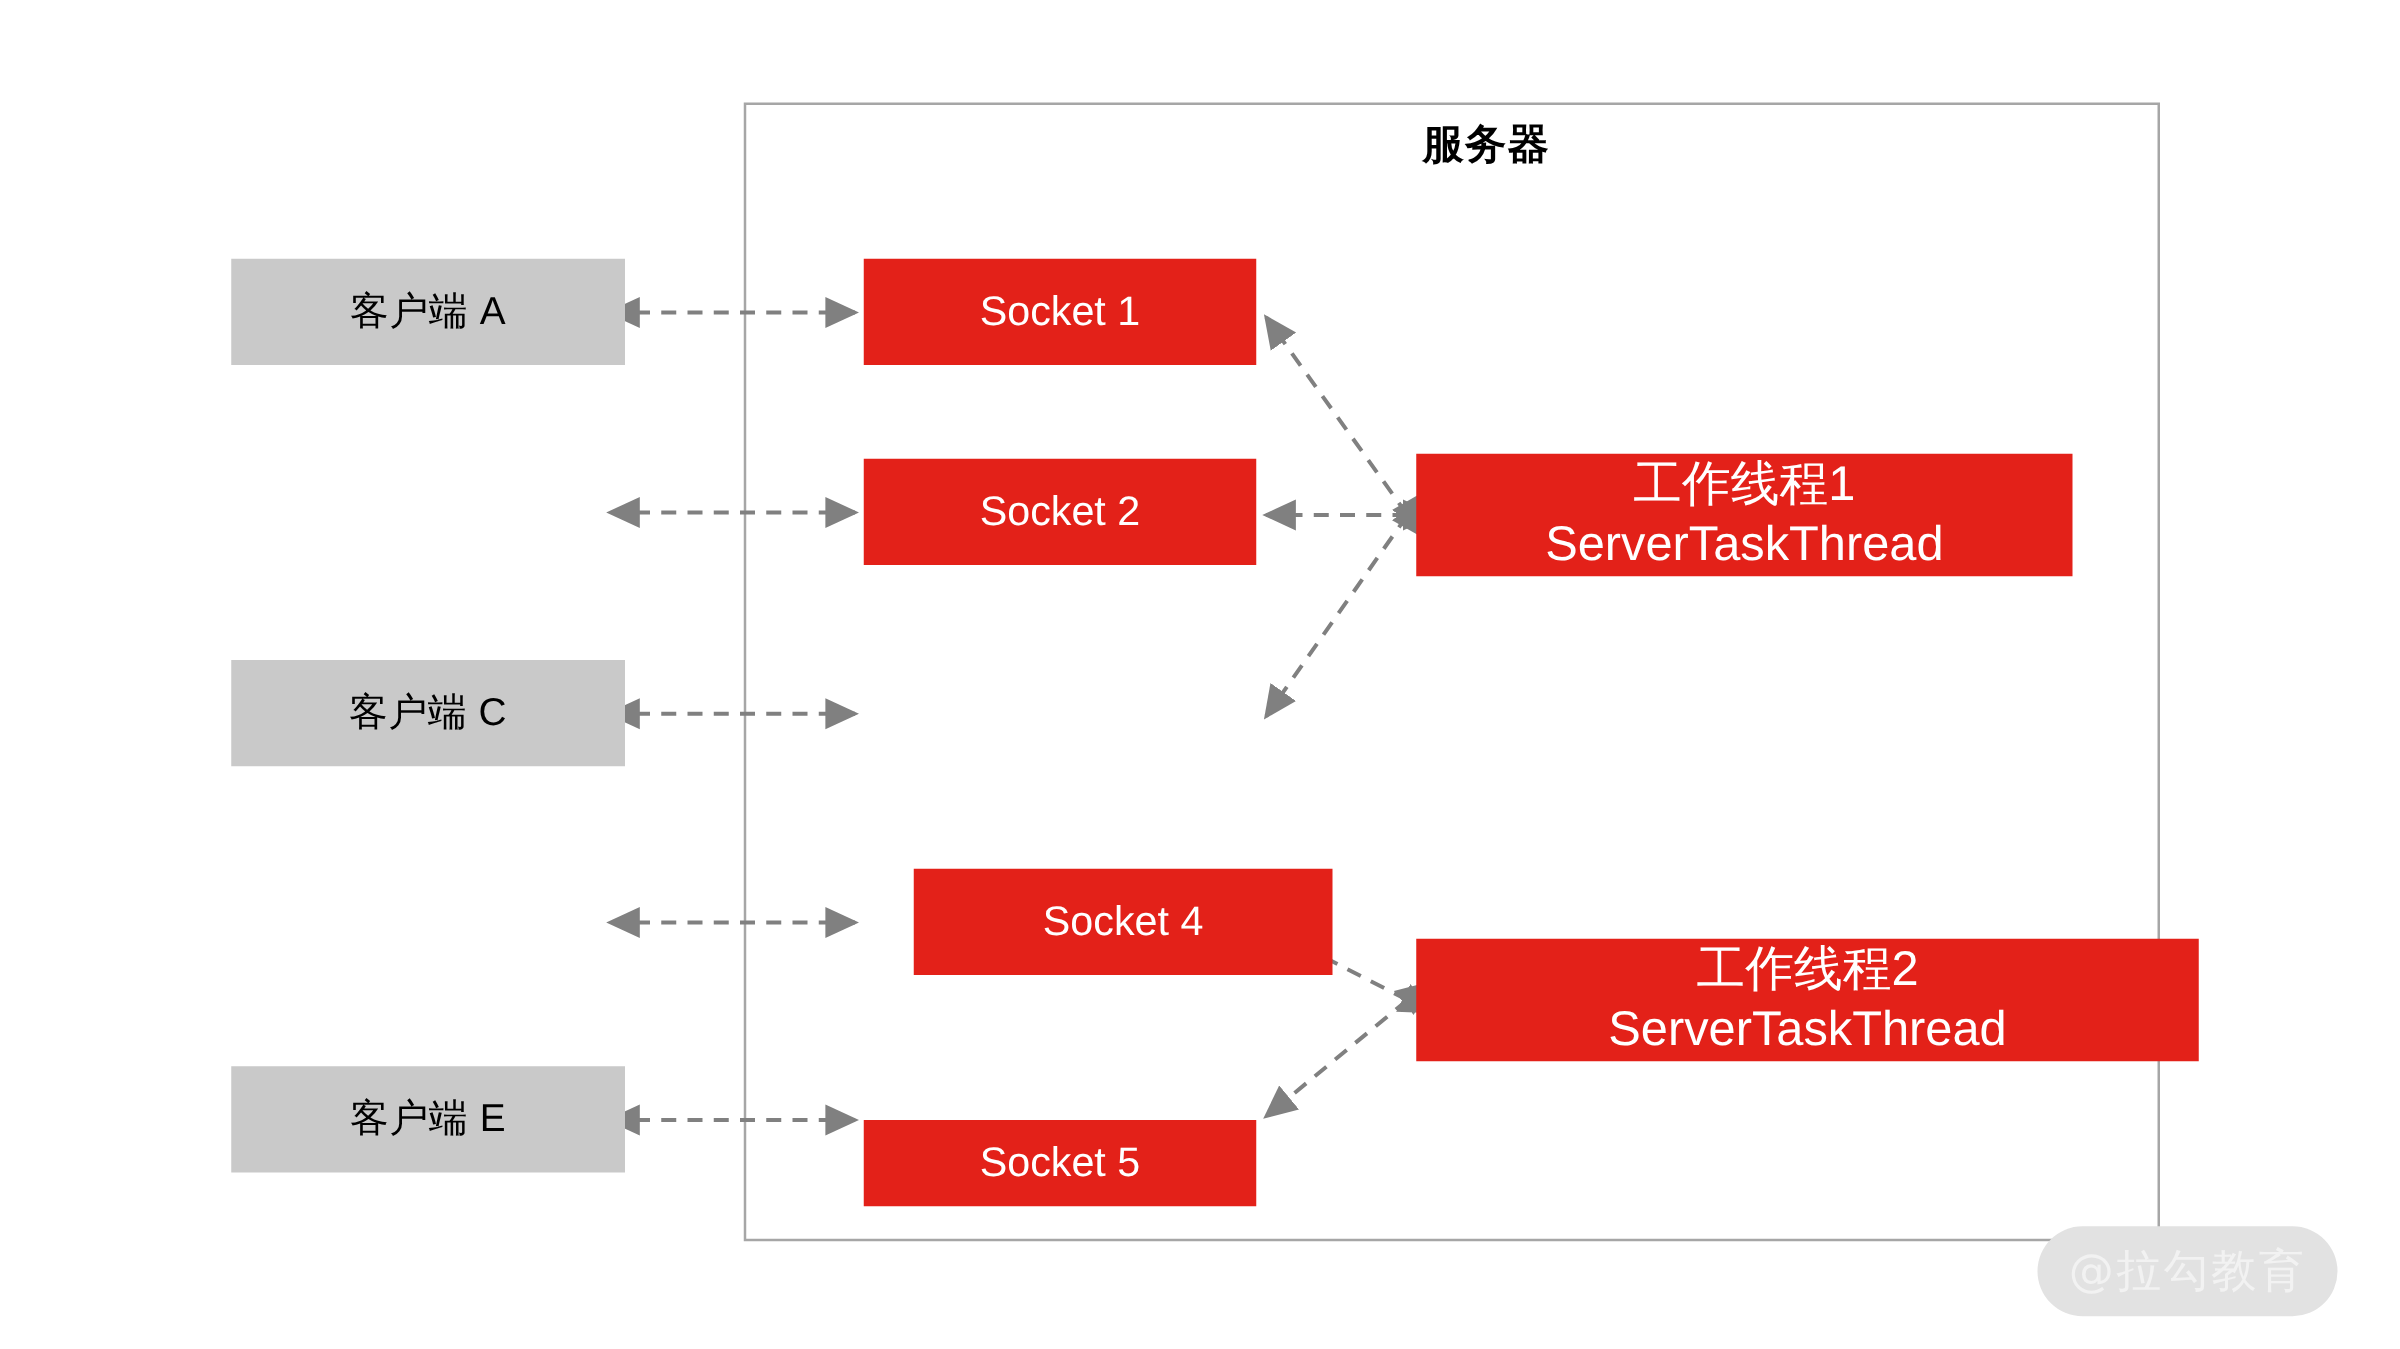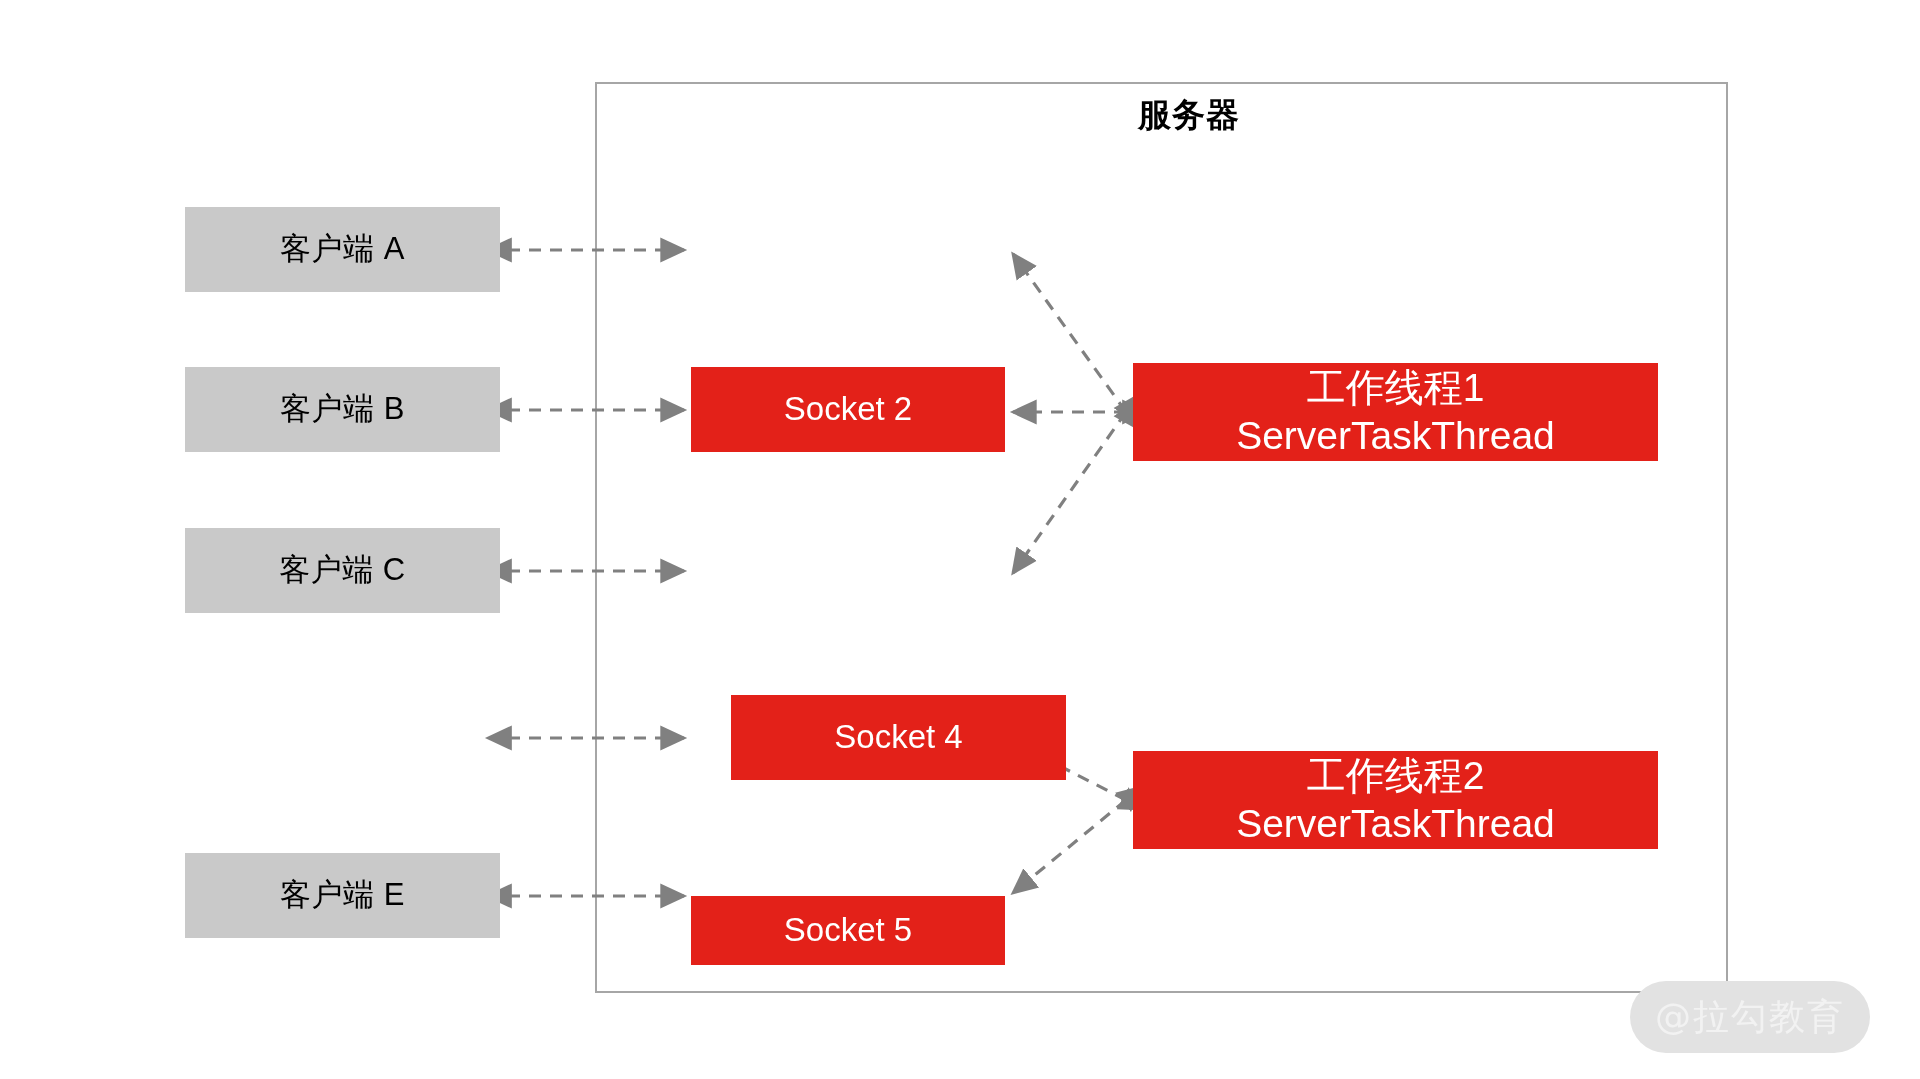--- a/index.html
+++ b/index.html
@@ -124,45 +124,45 @@
       <line x1="1126" y1="412" x2="1013" y2="573"></line>
 
       <line x1="1126" y1="800" x2="1013" y2="742"></line>
       <line x1="1126" y1="800" x2="1013" y2="893"></line>
     </g>
   </svg>
 
   <div class="box client-box" style="left:185px; top:207px; width:315px; height:85px;">
     <span>客户端 A</span>
   </div>
-  <div class="box client-box" style="left:185px; top:367px; width:315px; height:85px;">
-    <span>客户端 B</span>
-  </div>
   <div class="box client-box" style="left:185px; top:528px; width:315px; height:85px;">
     <span>客户端 C</span>
   </div>
   <div class="box client-box" style="left:185px; top:853px; width:315px; height:85px;">
     <span>客户端 E</span>
   </div>
 
+  <div class="box socket-box" style="left:691px; top:207px; width:314px; height:85px;">
+    <span>Socket 1</span>
+  </div>
   <div class="box socket-box" style="left:691px; top:367px; width:314px; height:85px;">
     <span>Socket 2</span>
   </div>
   <div class="box socket-box" style="left:691px; top:695px; width:335px; height:85px;margin-left:40px;">
     <span>Socket 4</span>
   </div>
   <div class="box socket-box" style="left:691px; top:896px; width:314px; height:69px;">
     <span>Socket 5</span>
   </div>
 
   <div class="box worker-box" style="left:1133px; top:363px; width:525px; height:98px;">
     <span class="worker-line1">工作线程1</span>
     <span class="worker-line2">ServerTaskThread</span>
   </div>
-  <div class="box worker-box" style="left:1133px; top:751px; width:525px; height:98px;">
+  <div class="box worker-box" style="left:1133px; top:751px; width:626px; height:98px;">
     <span class="worker-line1">工作线程2</span>
     <span class="worker-line2">ServerTaskThread</span>
   </div>
 
   <div id="watermark">
     <span>@拉勾教育</span>
   </div>
 
 </div>
 

